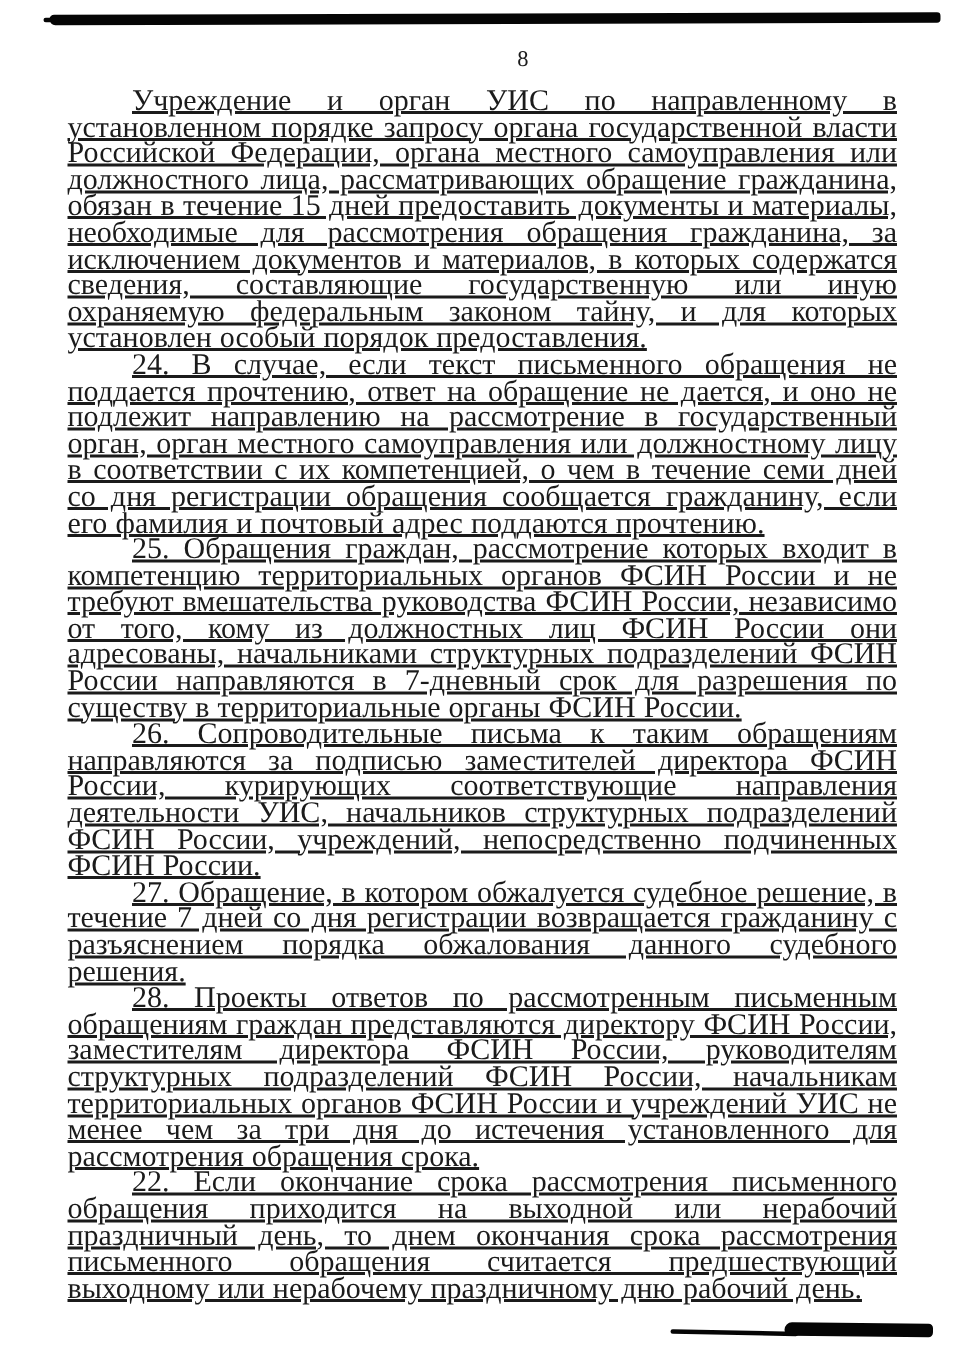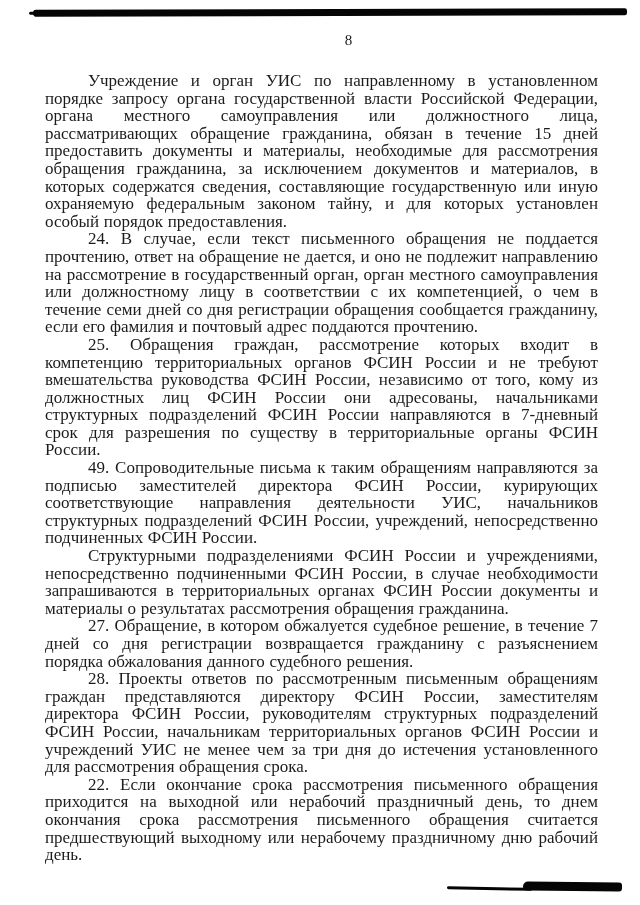--- a/index.html
+++ b/index.html
@@ -59,26 +59,27 @@
     position: absolute;
     top: 32px;
     left: 45px;
     width: 553px;
     text-align: center;
     font-size: 15px;
     transform: translateX(27px);
   }
   .content {
     position: absolute;
-    top: 72px;
+    top: 59px;
     left: 45px;
     width: 553px;
-    font-size: 17px;
+    font-size: 20px;
     line-height: 17.6px;
     text-align: justify;
+    text-decoration: underline;
   }
   .content p {
     margin: 0;
     padding: 0;
     text-indent: 43px;
     text-align-last: left;
     word-spacing: 0.4px;
   }
 </style>
 </head>
@@ -87,22 +88,21 @@
 <div class="page">
 
   <div class="artifact artifact-top"></div>
 
   <div class="page-number">8</div>
 
   <div class="content">
     <p>Учреждение и орган УИС по направленному в установленном порядке запросу органа государственной власти Российской Федерации, органа местного самоуправления или должностного лица, рассматривающих обращение гражданина, обязан в течение 15 дней предоставить документы и материалы, необходимые для рассмотрения обращения гражданина, за исключением документов и материалов, в которых содержатся сведения, составляющие государственную или иную охраняемую федеральным законом тайну, и для которых установлен особый порядок предоставления.</p>
     <p>24. В случае, если текст письменного обращения не поддается прочтению, ответ на обращение не дается, и оно не подлежит направлению на рассмотрение в государственный орган, орган местного самоуправления или должностному лицу в соответствии с их компетенцией, о чем в течение семи дней со дня регистрации обращения сообщается гражданину, если его фамилия и почтовый адрес поддаются прочтению.</p>
     <p>25. Обращения граждан, рассмотрение которых входит в компетенцию территориальных органов ФСИН России и не требуют вмешательства руководства ФСИН России, независимо от того, кому из должностных лиц ФСИН России они адресованы, начальниками структурных подразделений ФСИН России направляются в 7-дневный срок для разрешения по существу в территориальные органы ФСИН России.</p>
-    <p>49. Сопроводительные письма к таким обращениям направляются за подписью заместителей директора ФСИН России, курирующих соответствующие направления деятельности УИС, начальников структурных подразделений ФСИН России, учреждений, непосредственно подчиненных ФСИН России.</p>
-    <p>Структурными подразделениями ФСИН России и учреждениями, непосредственно подчиненными ФСИН России, в случае необходимости запрашиваются в территориальных органах ФСИН России документы и материалы о результатах рассмотрения обращения гражданина.</p>
+    <p>26. Сопроводительные письма к таким обращениям направляются за подписью заместителей директора ФСИН России, курирующих соответствующие направления деятельности УИС, начальников структурных подразделений ФСИН России, учреждений, непосредственно подчиненных ФСИН России.</p>
     <p>27. Обращение, в котором обжалуется судебное решение, в течение 7 дней со дня регистрации возвращается гражданину с разъяснением порядка обжалования данного судебного решения.</p>
     <p>28. Проекты ответов по рассмотренным письменным обращениям граждан представляются директору ФСИН России, заместителям директора ФСИН России, руководителям структурных подразделений ФСИН России, начальникам территориальных органов ФСИН России и учреждений УИС не менее чем за три дня до истечения установленного для рассмотрения обращения срока.</p>
     <p>22. Если окончание срока рассмотрения письменного обращения приходится на выходной или нерабочий праздничный день, то днем окончания срока рассмотрения письменного обращения считается предшествующий выходному или нерабочему праздничному дню рабочий день.</p>
   </div>
 
   <div class="artifact artifact-bottom-tail"></div>
   <div class="artifact artifact-bottom-bar"></div>
 
 </div>
 

